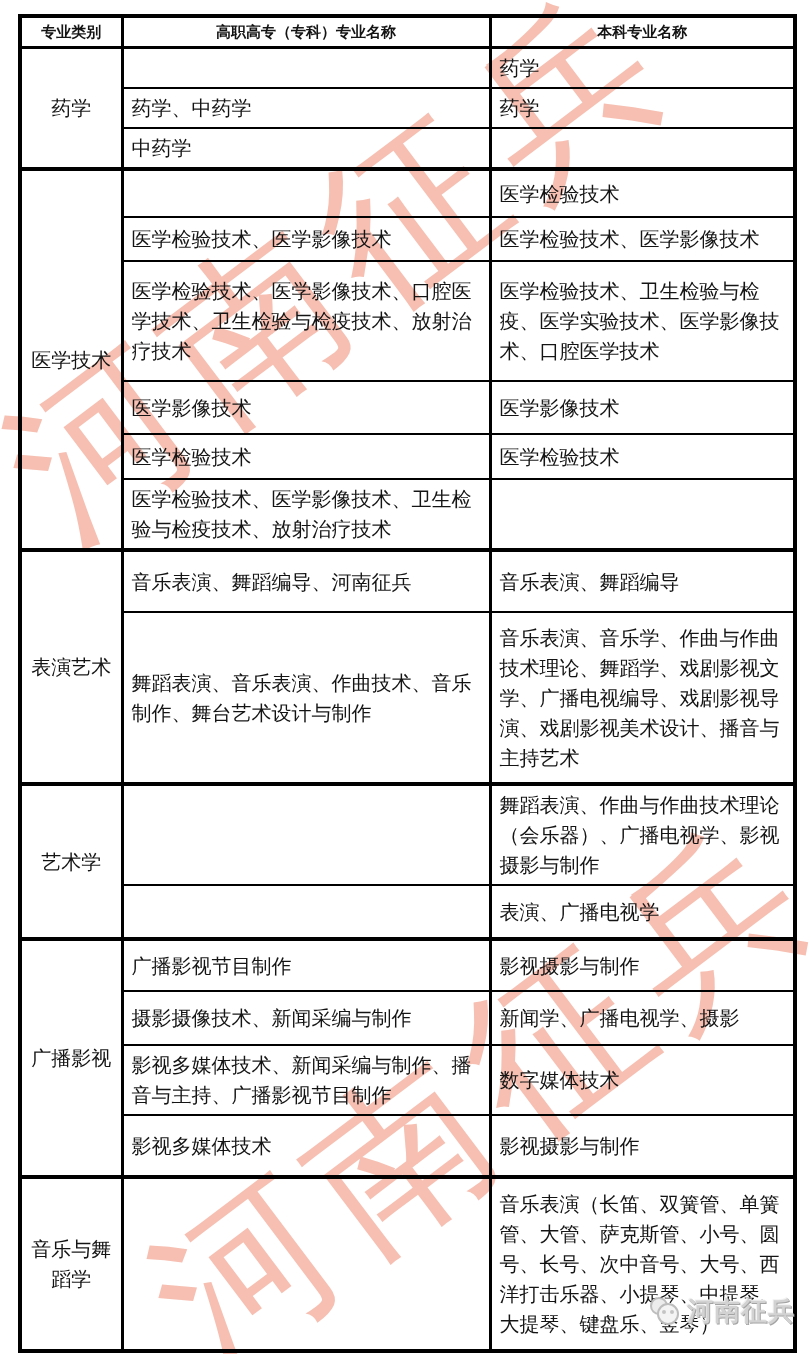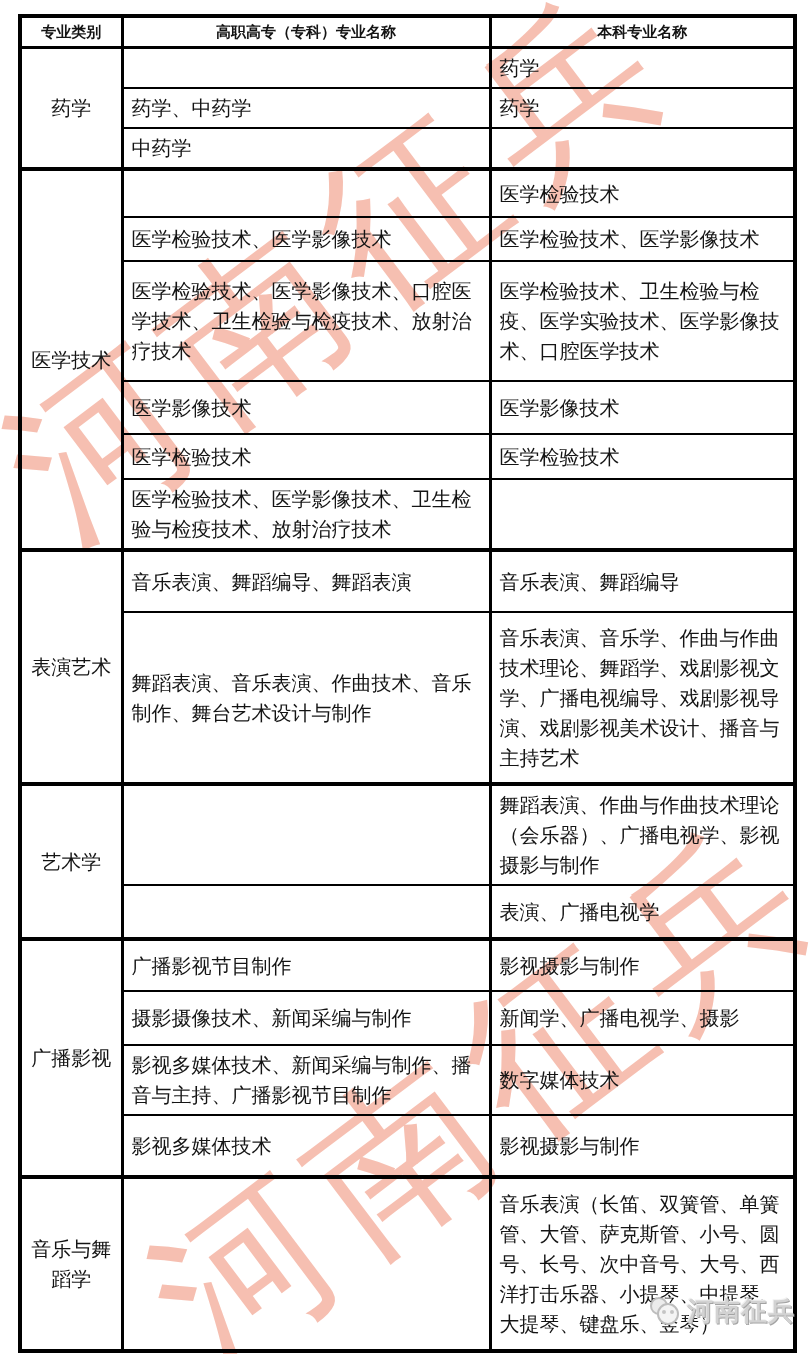--- a/index.html
+++ b/index.html
@@ -142,21 +142,21 @@
         <td>医学检验技术</td>
         <td>医学检验技术</td>
       </tr>
       <tr style="height:62px">
         <td>医学检验技术、医学影像技术、卫生检验与检疫技术、放射治疗技术</td>
         <td></td>
       </tr>
 
       <tr class="gs" style="height:62px">
         <td class="cat" rowspan="2">表演艺术</td>
-        <td>音乐表演、舞蹈编导、舞蹈表演</td>
+        <td>音乐表演、舞蹈编导、河南征兵</td>
         <td>音乐表演、舞蹈编导</td>
       </tr>
       <tr style="height:172px">
         <td>舞蹈表演、音乐表演、作曲技术、音乐制作、舞台艺术设计与制作</td>
         <td>音乐表演、音乐学、作曲与作曲技术理论、舞蹈学、戏剧影视文学、广播电视编导、戏剧影视导演、戏剧影视美术设计、播音与主持艺术</td>
       </tr>
 
       <tr class="gs" style="height:100px">
         <td class="cat" rowspan="2">艺术学</td>
         <td></td>

